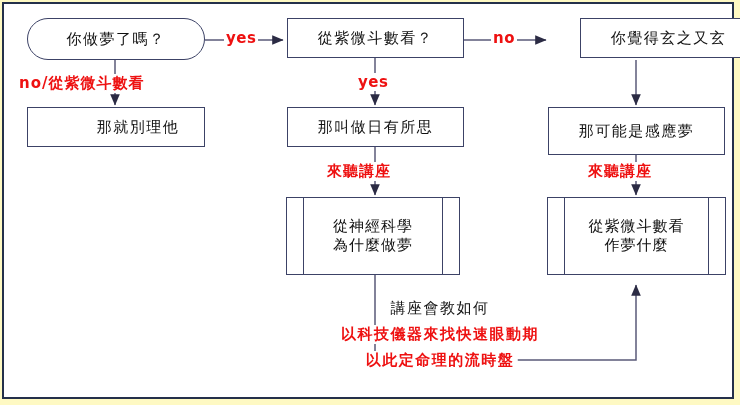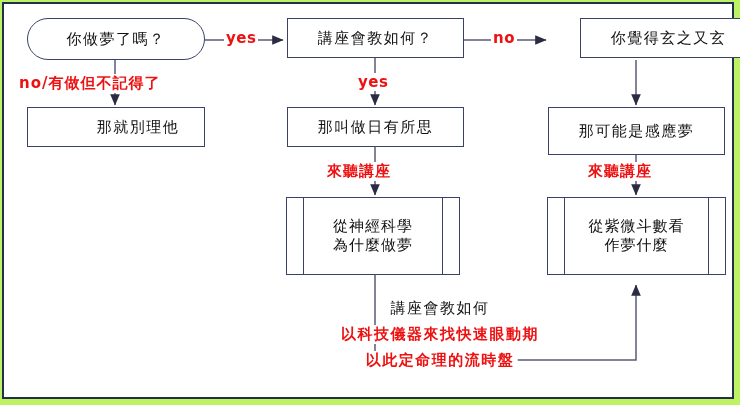--- a/index.html
+++ b/index.html
@@ -7,21 +7,21 @@
     padding: 0;
     background: #ffffff;
   }
   body {
     font-family: "DejaVu Sans", "Liberation Sans", sans-serif;
   }
   #canvas {
     position: relative;
     width: 740px;
     height: 405px;
-    background: #bef264;
+    background: #fef9c3;
     overflow: hidden;
   }
   .frame {
     position: absolute;
     left: 2px;
     top: 2px;
     width: 732px;
     height: 397px;
     border: 2px solid #24304a;
     box-sizing: border-box;
@@ -127,21 +127,21 @@
 
       <path d="M375,275 L375,360 L636,360 L636,285" marker-end="url(#ah)"></path>
     </g>
   </svg>
 
   <div class="node stadium" style="left:27px; top:18px; width:178px; height:42px;">
     <span>你做夢了嗎？</span>
   </div>
 
   <div class="node" style="left:287px; top:18px; width:177px; height:40px;">
-    <span>講座會教如何？</span>
+    <span>從紫微斗數看？</span>
   </div>
 
   <div class="node" style="left:548px; top:18px; width:177px; height:40px;margin-left:32px;">
     <span>你覺得玄之又玄</span>
   </div>
 
   <div class="node" style="left:27px; top:107px; width:178px; height:40px;padding-left:44px;">
     <span>那就別理他</span>
   </div>
 
@@ -161,21 +161,21 @@
   <div class="node predefined" style="left:547px; top:197px; width:179px; height:78px;">
     <span>從紫微斗數看
 作夢什麼</span>
   </div>
 
   <div class="edge-label" style="left:224px; top:29px;">
     <span>yes</span>
   </div>
 
   <div class="edge-label cjk" style="left:17px; top:74px;">
-    <span>no/有做但不記得了</span>
+    <span>no/從紫微斗數看</span>
   </div>
 
   <div class="edge-label" style="left:491px; top:29px;">
     <span>no</span>
   </div>
 
   <div class="edge-label" style="left:356px; top:73px;">
     <span>yes</span>
   </div>
 

